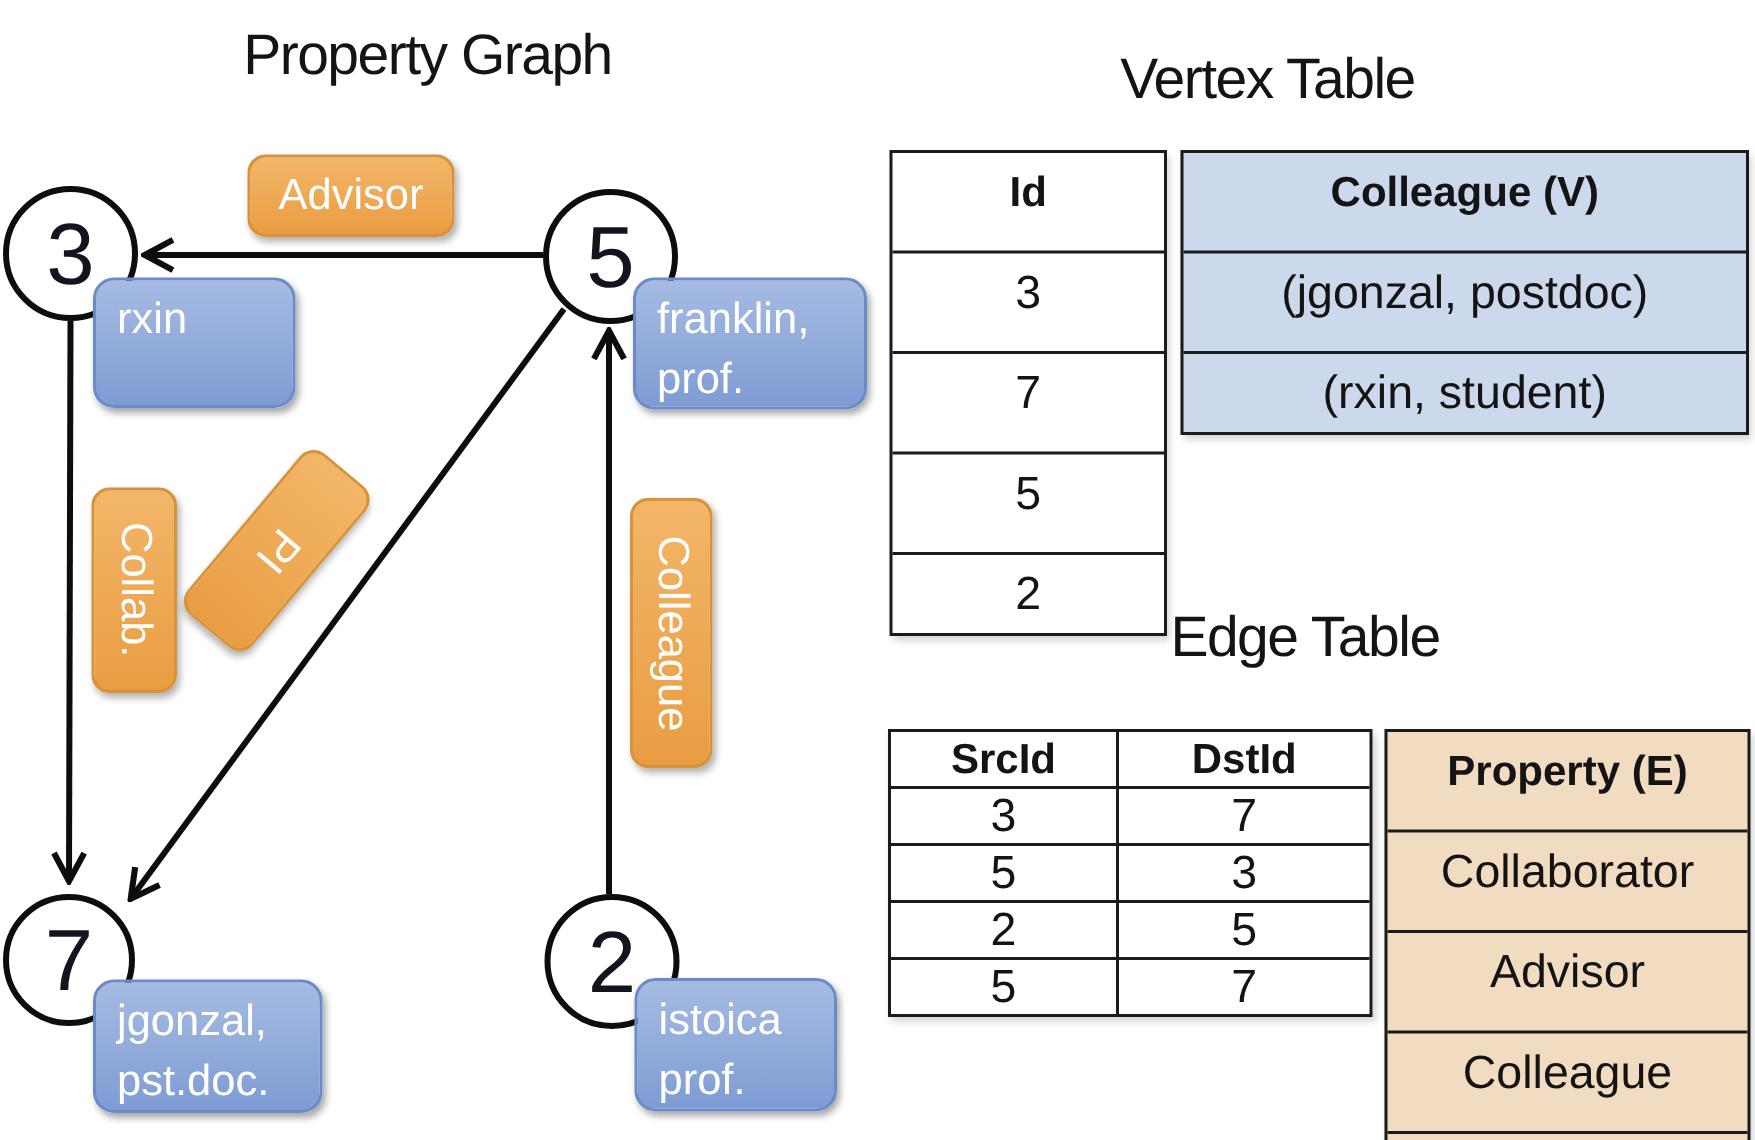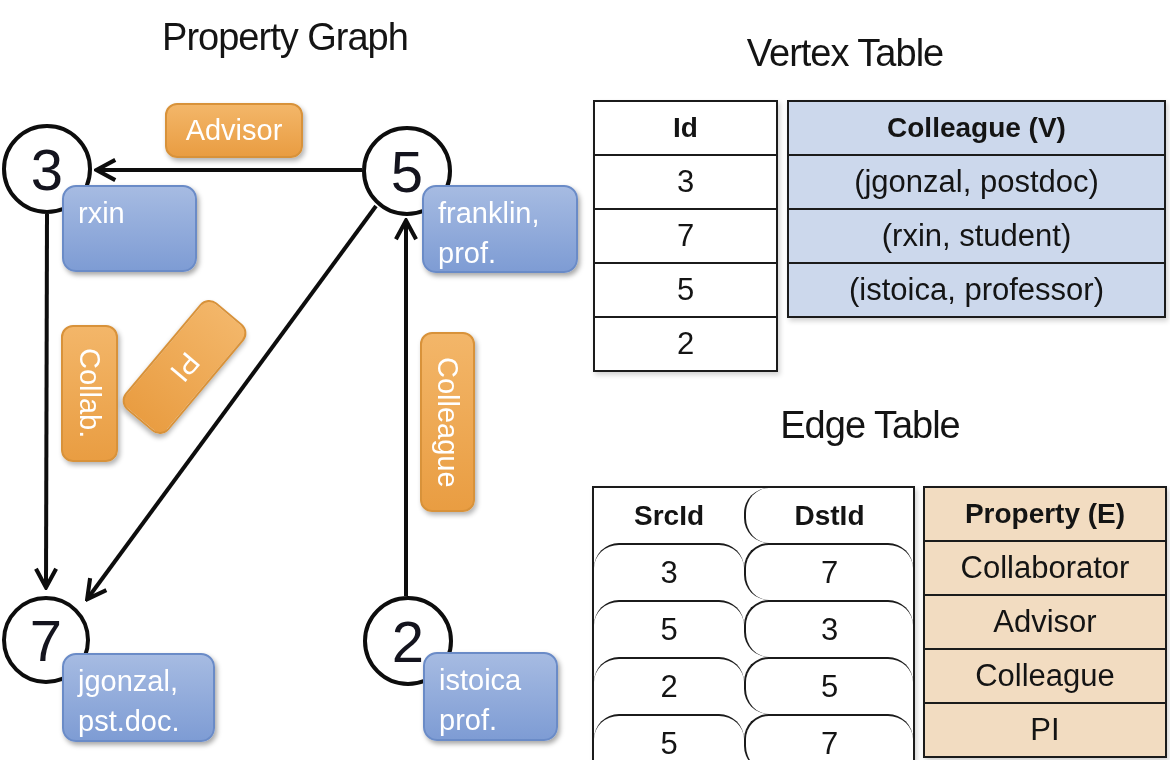--- a/index.html
+++ b/index.html
@@ -37,39 +37,40 @@
     color:var(--label_text,#ffffff); font-size:29px; font-weight:300;
     display:flex; align-items:center; justify-content:center; white-space:nowrap;
   }
   .elabel.vertical { writing-mode:vertical-rl; text-orientation:mixed; }
   .elabel.tilted { transform:rotate(40deg); }
   
   .tcol {
     position:absolute; box-sizing:border-box; border:2px solid var(--table_border,#1b1b1b);
     display:flex; flex-direction:column; background:#ffffff;
     box-shadow:2px 3px 5px rgba(0,0,0,0.18);
+    gap:13px;
   }
   .tcol .c {
     height:52px; flex:0 0 52px; display:flex; align-items:center; justify-content:center;
     border-top:2px solid var(--table_border,#1b1b1b);
     font-size:31px; font-weight:300; white-space:nowrap;
   }
   .tcol .c:first-child { border-top:none; }
   .tcol .c.hdr { font-weight:bold; font-size:28px; }
   .tcol.fill-blue  { background:var(--vertex_table_fill,#CCD8EC); }
   .tcol.fill-peach { background:var(--edge_table_fill,#F2DCC1); }
   .tgrid {
     position:absolute; box-sizing:border-box; border:2px solid var(--table_border,#1b1b1b);
     display:grid; grid-template-columns:150px 1fr; background:#ffffff;
     box-shadow:2px 3px 5px rgba(0,0,0,0.18);
   }
   .tgrid .c {
-    height:55px; display:flex; align-items:center; justify-content:center;
+    height:36px; display:flex; align-items:center; justify-content:center;
     border-top:2px solid var(--table_border,#1b1b1b);
-    font-size:31px; font-weight:300; white-space:nowrap;border-radius:25px;
+    font-size:31px; font-weight:300; white-space:nowrap;
   }
   .tgrid .c:nth-child(-n+2) { border-top:none; }
   .tgrid .c:nth-child(even) { border-left:2px solid var(--table_border,#1b1b1b); }
   .tgrid .c.hdr { font-weight:bold; font-size:28px; }
 </style>
 </head>
 <body>
 
 <div class="stage">
 
@@ -128,21 +129,20 @@
     <div class="c">3</div>
     <div class="c">7</div>
     <div class="c">5</div>
     <div class="c">2</div>
   </div>
 
   <div class="tcol fill-blue" style="left:787px; top:100px; width:379px;">
     <div class="c hdr">Colleague (V)</div>
     <div class="c">(jgonzal, postdoc)</div>
     <div class="c">(rxin, student)</div>
-    <div class="c">(istoica, professor)</div>
   </div>
 
   <div class="big-title" style="left:560px; top:404px; width:620px;">Edge Table</div>
 
   <div class="tgrid" style="left:592px; top:486px; width:323px;">
     <div class="c hdr">SrcId</div>
     <div class="c hdr">DstId</div>
     <div class="c">3</div>
     <div class="c">7</div>
     <div class="c">5</div>

